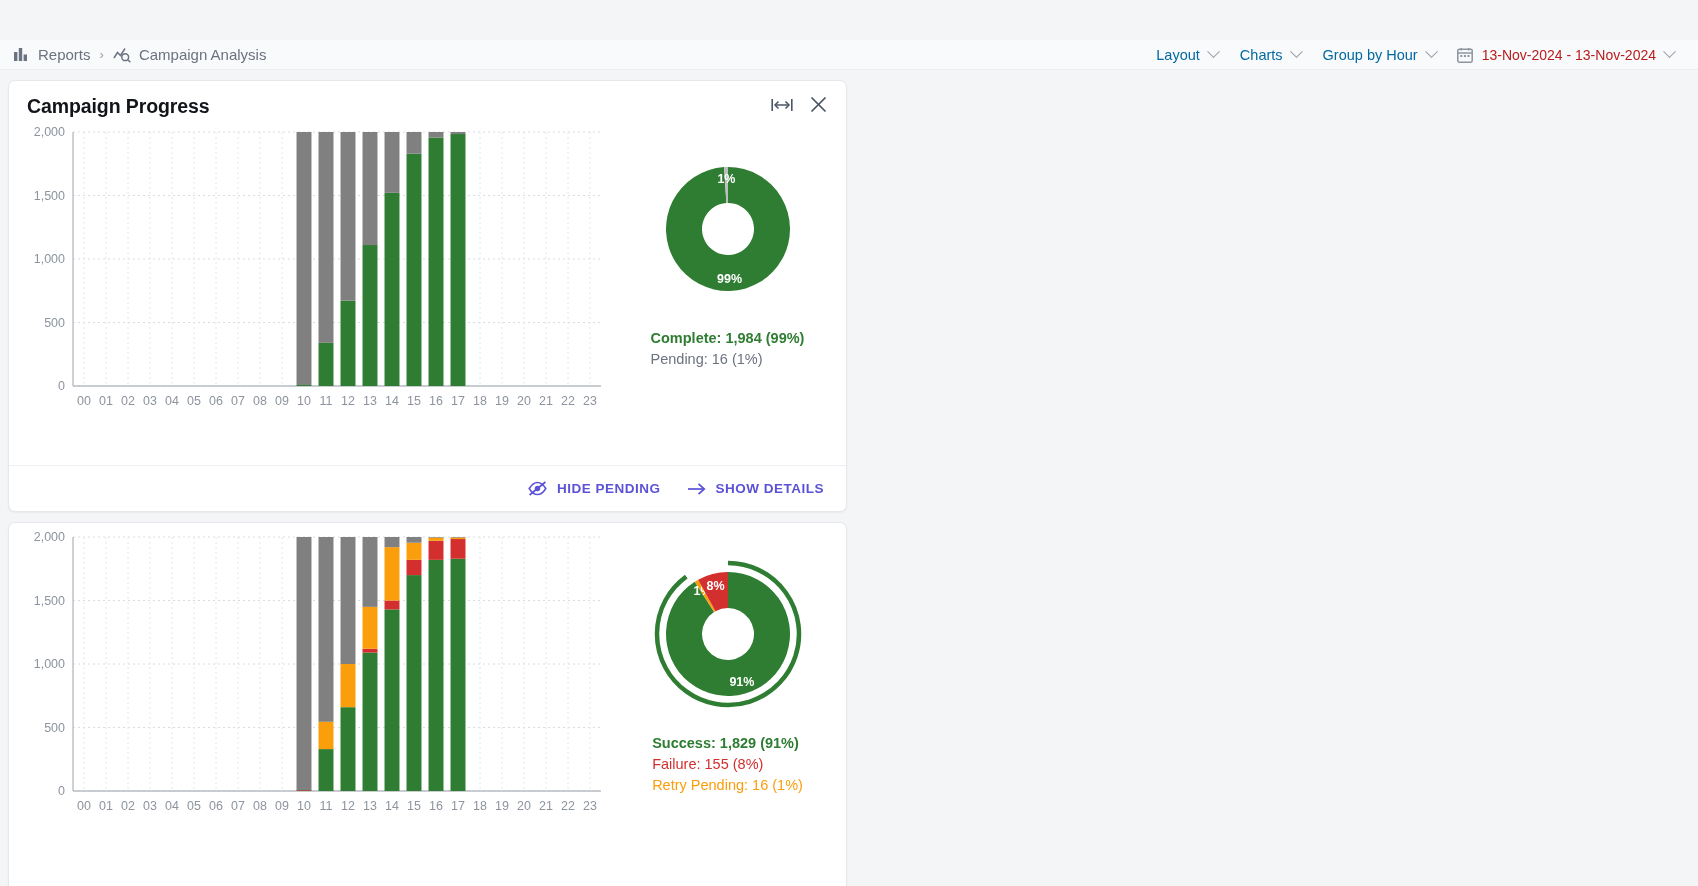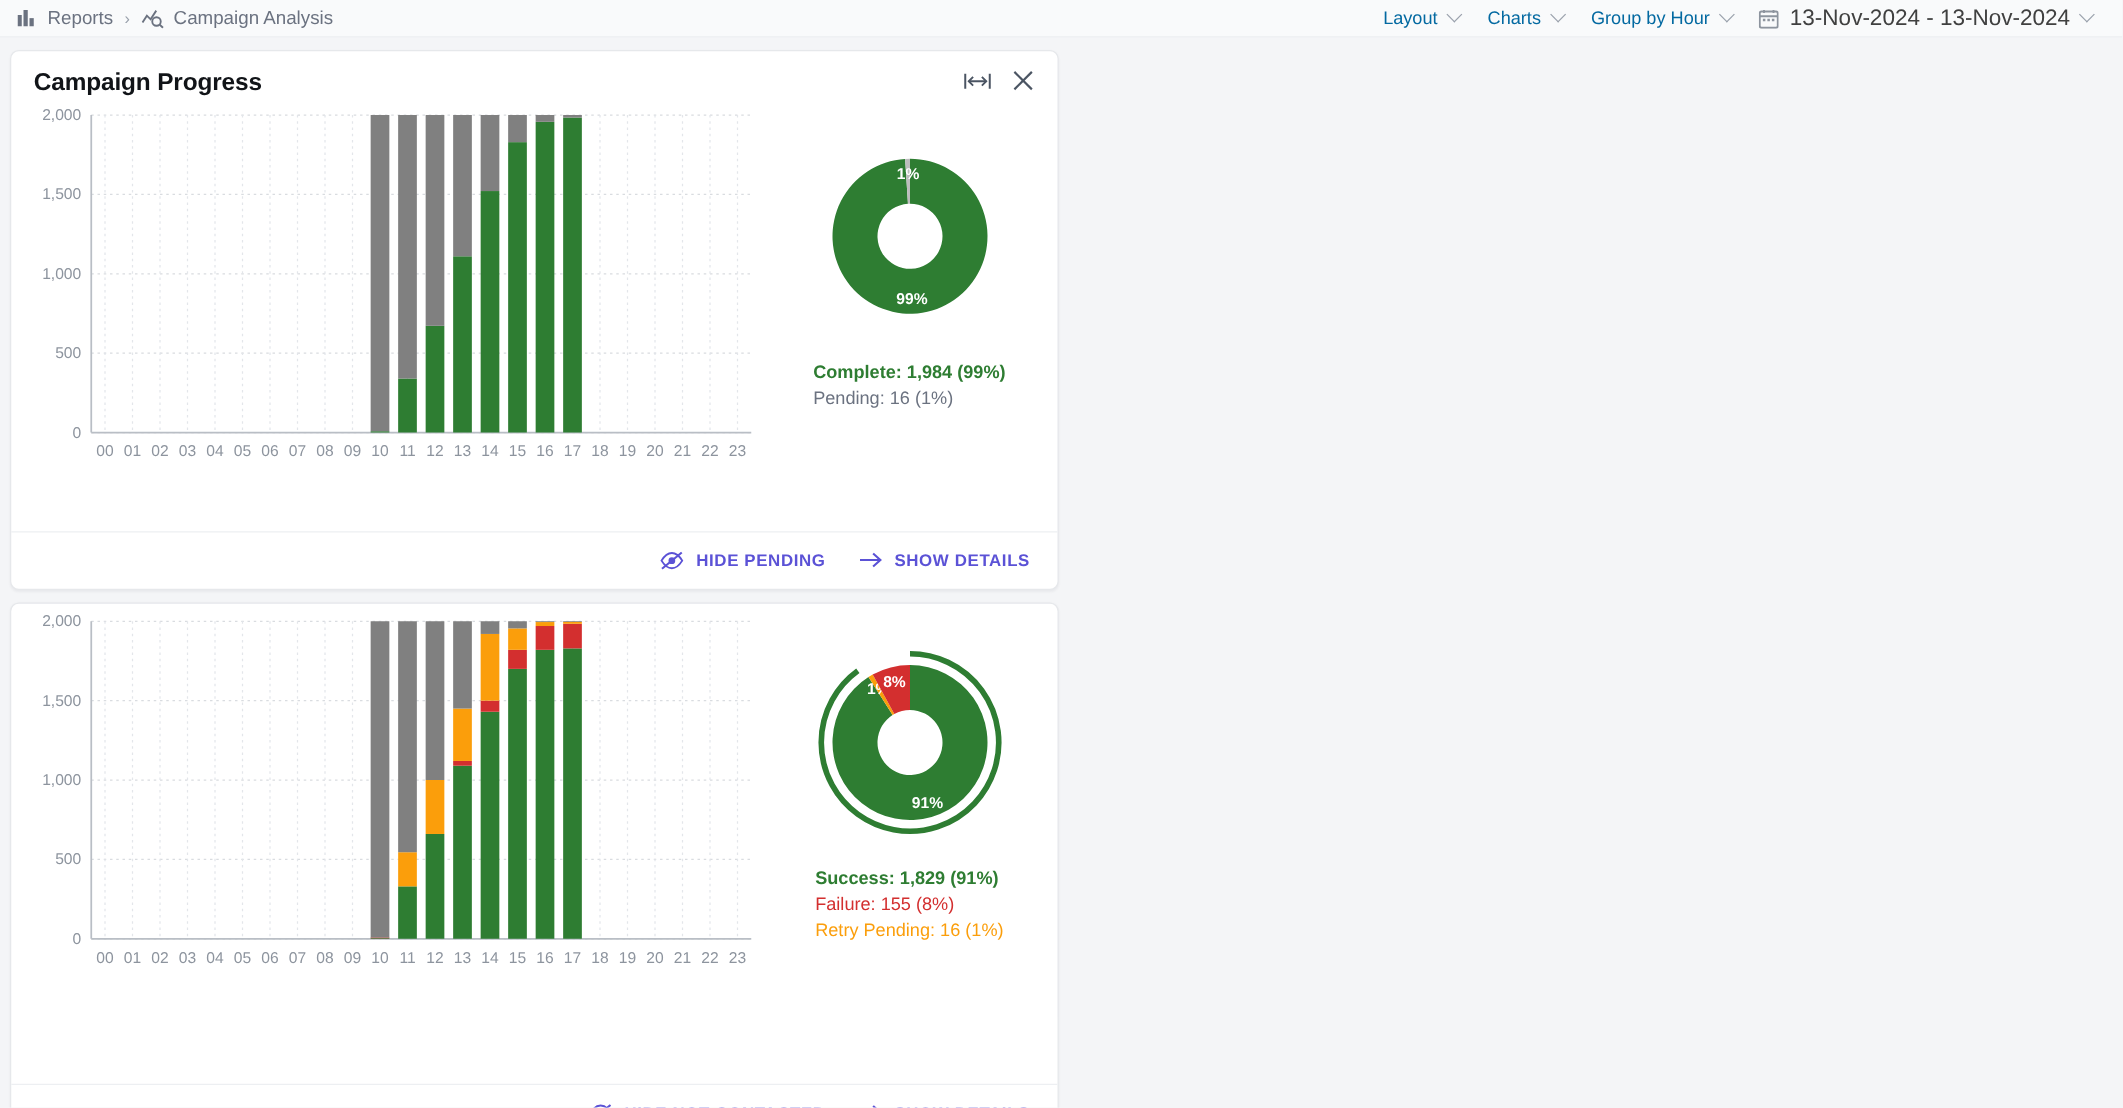--- a/index.html
+++ b/index.html
@@ -11,20 +11,21 @@
   }
 
   
   .topbar {
     height: 30px;
     background: #f9fafb;
     display: flex;
     align-items: center;
     padding: 0 14px;
     border-bottom: 1px solid #eceef1;
+    margin-top: 40px;
   }
   .crumbs { display: flex; align-items: center; gap: 9px; }
   .crumb {
     display: flex; align-items: center; gap: 7px;
     color: #6b7280; font-size: 15px;
   }
   .crumb-sep { color: #9aa1ac; font-size: 13px; }
   .spacer { flex: 1; }
   .topright { display: flex; align-items: center; gap: 0px; }
   .menu-btn {
@@ -33,21 +34,21 @@
     padding: 3px 11px; cursor: pointer;
   }
   .caret {
     display:inline-block; width: 9px; height: 9px;
     border-right: 1.6px solid #9aa1ac;
     border-bottom: 1.6px solid #9aa1ac;
     transform: rotate(45deg) translate(-2px,-2px);
   }
   .daterange {
     display:flex; align-items:center; gap:9px;
-    color:#404040; font-size:18px; padding: 3px 10px; cursor:pointer;
+    color:#b91c1c; font-size:14px; padding: 3px 10px; cursor:pointer;
   }
 
   
   .board {
     padding: 10px 8px 8px 8px;
     display: flex; flex-wrap: wrap; gap: 10px;
   }
   .card {
     background: #fff;
     border: 1px solid #e6e8eb;
@@ -76,21 +77,21 @@
 
   .legend { margin-top: 14px; text-align: left; line-height: 1.45; }
   .legend div { font-size: 14.5px; }
 
   .card-footer {
     height: 46px; border-top: 1px solid #edeff2;
     display:flex; align-items:center; justify-content:flex-end;
     gap: 26px; padding-right: 22px;
   }
   .foot-btn {
-    display:flex; align-items:flex-start; gap: 10px;
+    display:flex; align-items:flex-end; gap: 10px;
     color:#5b52d6; font-size: 13.5px; font-weight: bold;
     letter-spacing: .5px; cursor:pointer;
   }
 
   svg { display: block; }
   text { font-family: "Liberation Sans", sans-serif; }
 </style>
 </head>
 <body>
 

